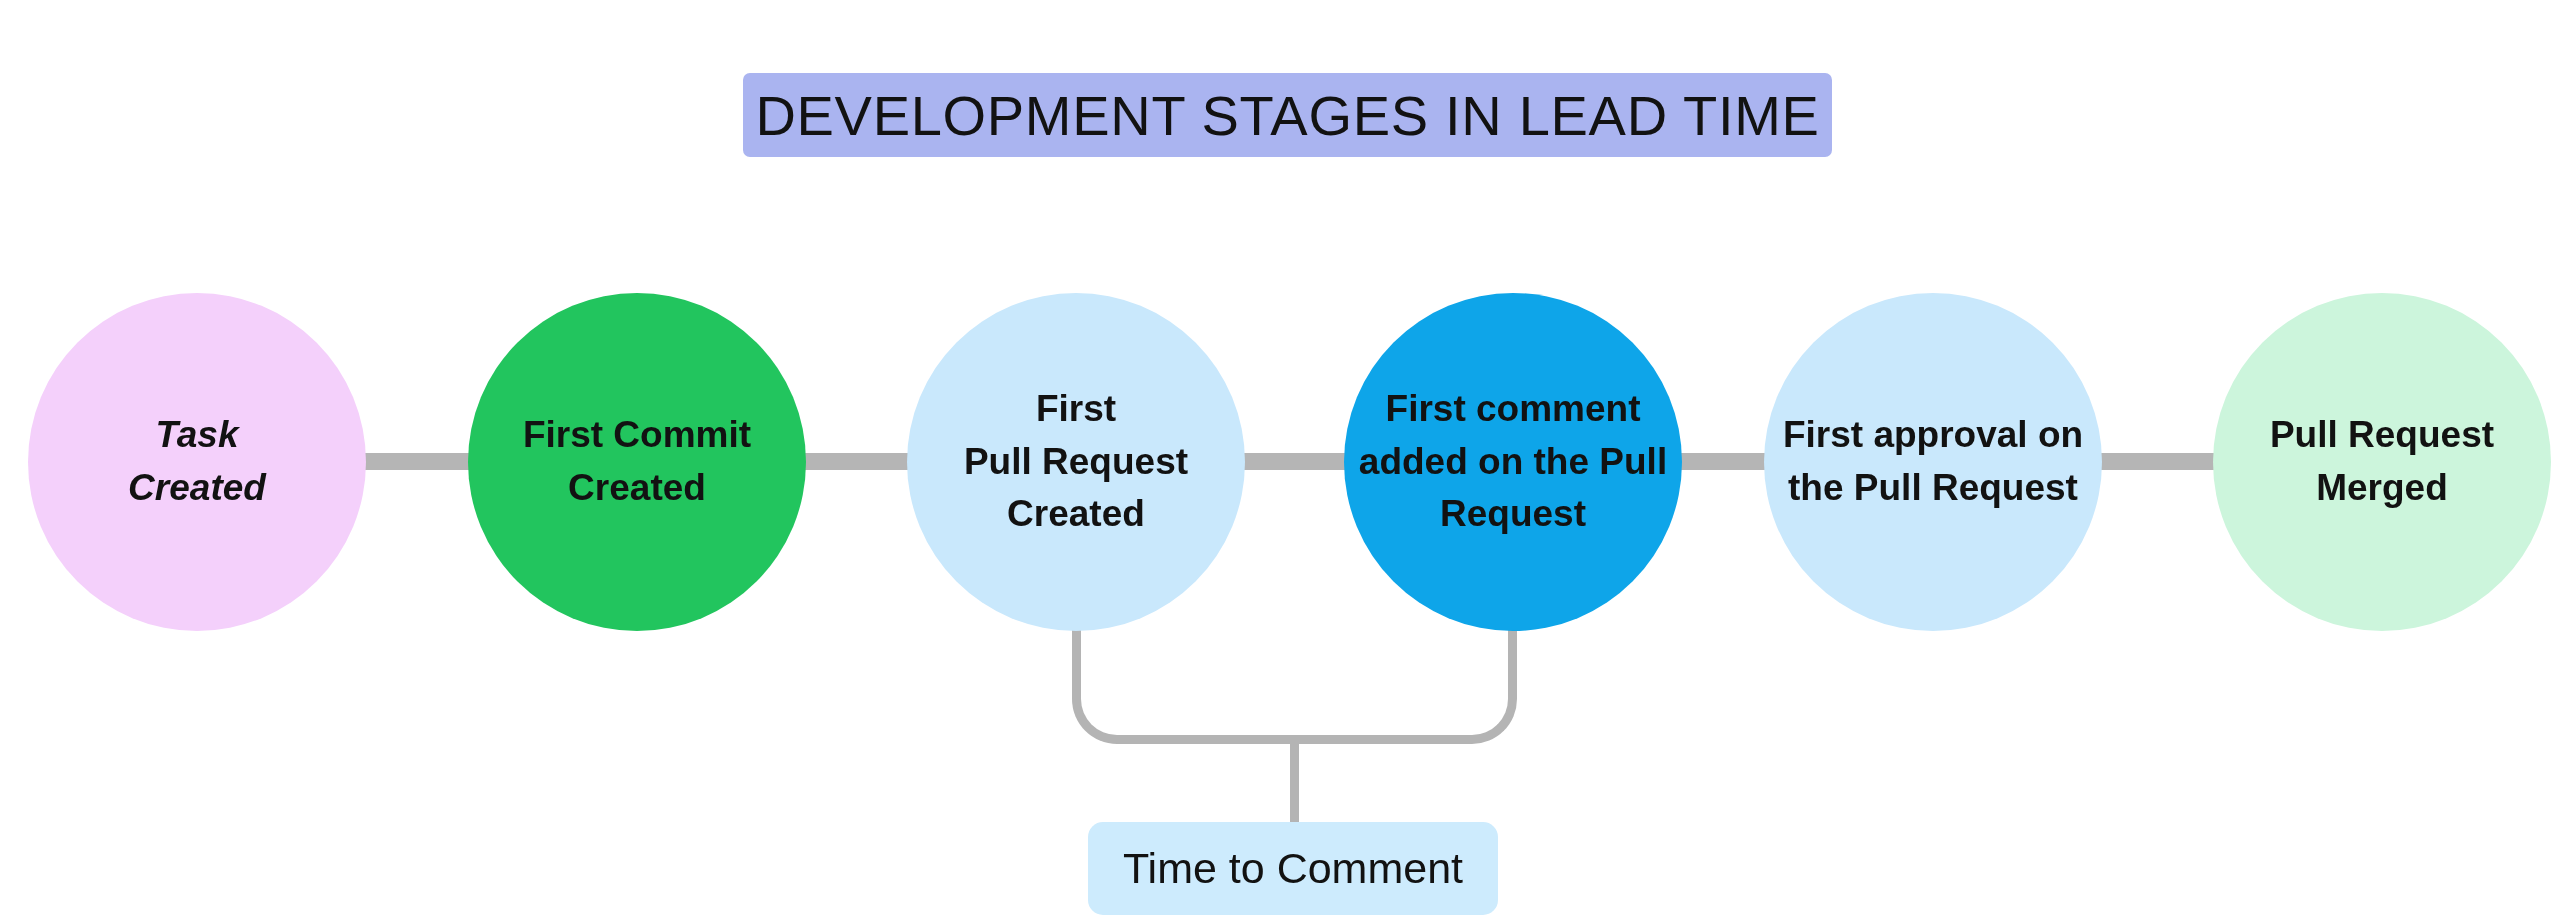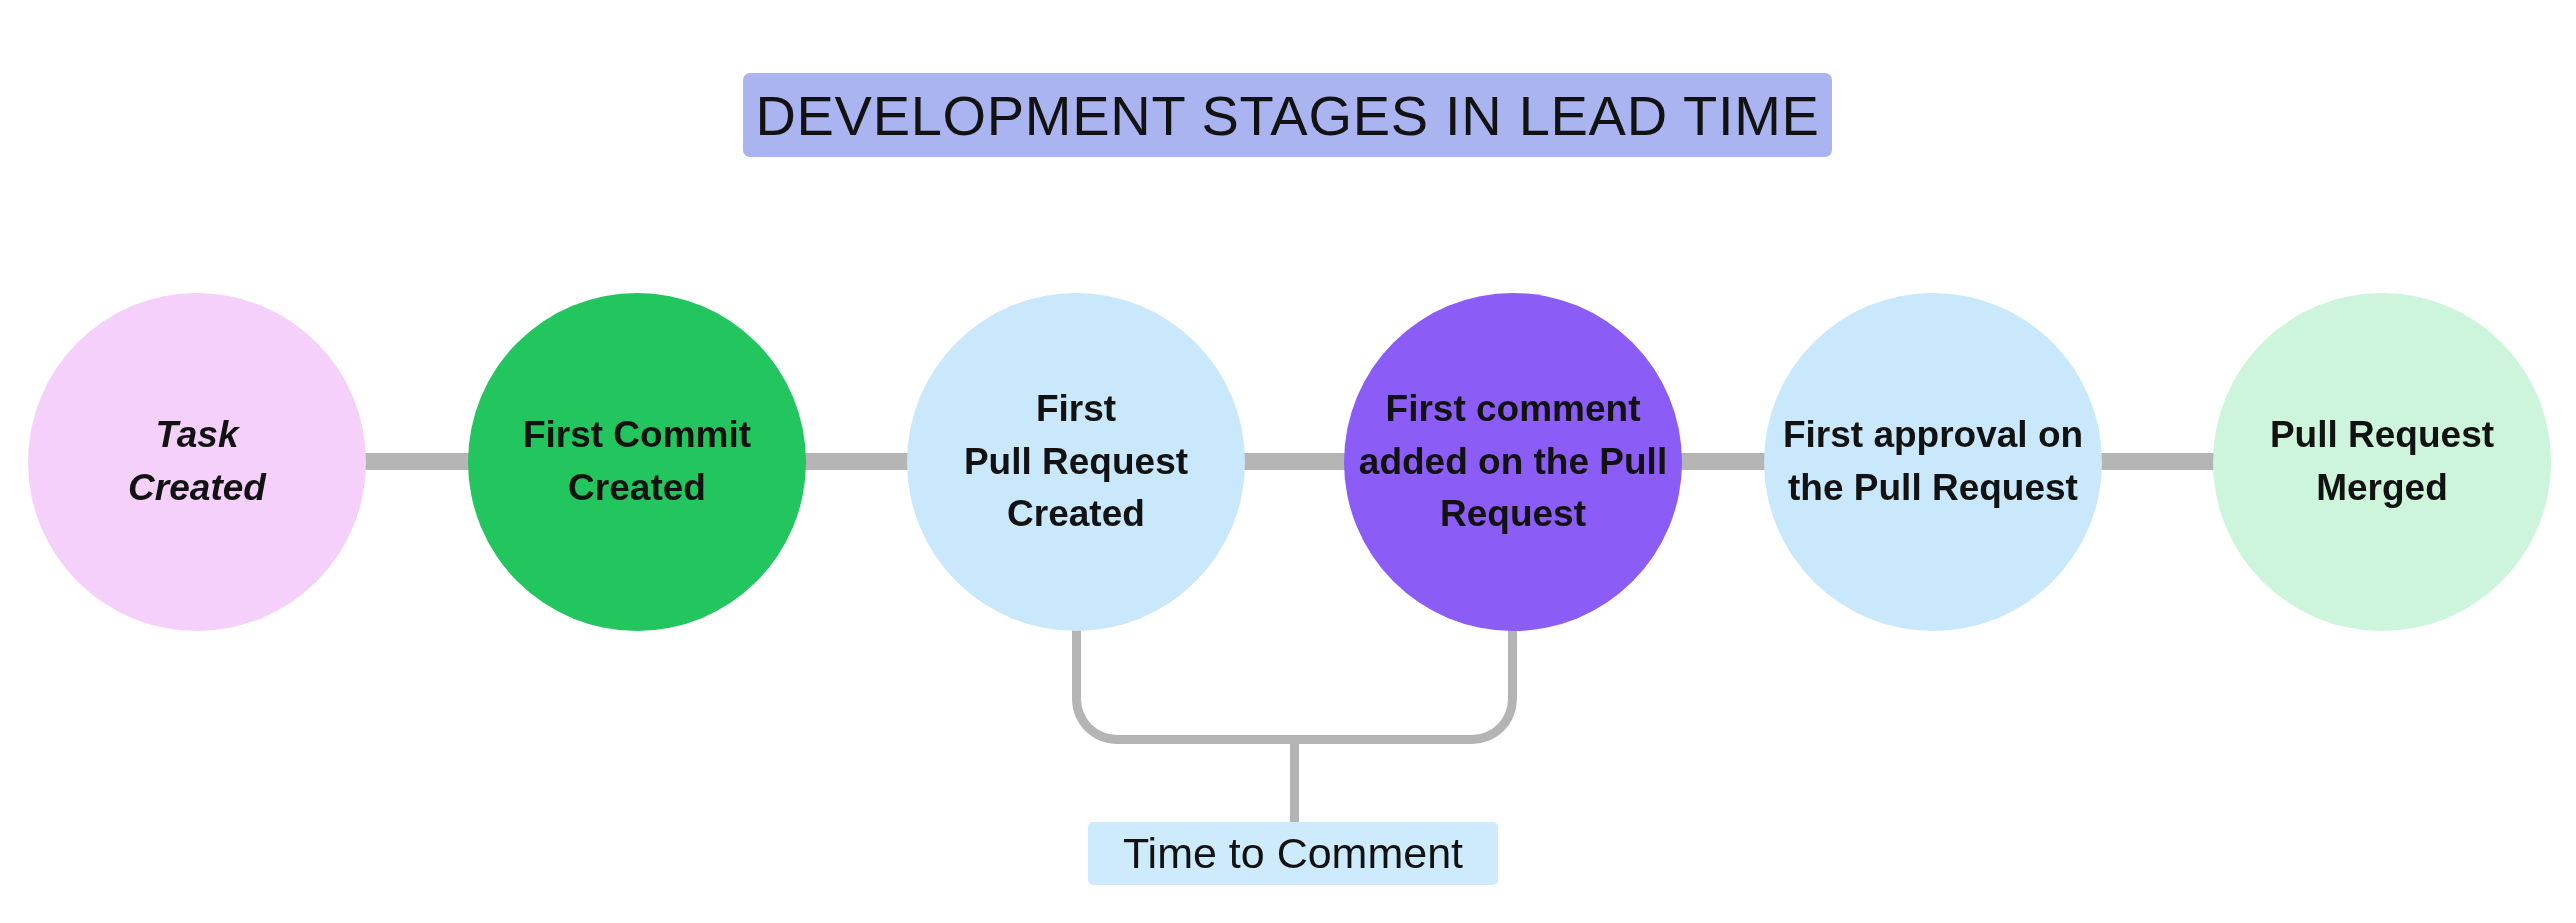--- a/index.html
+++ b/index.html
@@ -45,22 +45,22 @@
     border-bottom:9px solid #b4b4b4;
     border-top:none;
     border-radius:0 0 45px 45px;
     z-index:0;
   }
   .stem{
     position:absolute;left:1290px;top:741px;width:9px;height:82px;
     z-index:0;
   }
   .annotation{
-    position:absolute;left:1088px;top:822px;width:410px;height:63px;
-    border-radius:5px;
+    position:absolute;left:1088px;top:822px;width:410px;height:93px;
+    border-radius:15px;
     display:flex;align-items:center;justify-content:center;
     font-family:cursive, sans-serif;
     font-size:43px;color:#121212;white-space:nowrap;
   }
 </style>
 </head>
 <body>
 
 <div class="canvas">
 
@@ -77,21 +77,21 @@
     <span class="stage-label">First Commit
 Created</span>
   </div>
 
   <div class="circle c3" style="background-color: rgb(201, 232, 252); justify-content: center;">
     <span class="stage-label">First
 Pull Request
 Created</span>
   </div>
 
-  <div class="circle c4" style="background-color: #8b5cf6;">
+  <div class="circle c4" style="background-color: #0ea5e9;">
     <span class="stage-label">First comment
 added on the Pull
 Request</span>
   </div>
 
   <div class="circle c5" style="background-color: rgb(201, 232, 252);">
     <span class="stage-label">First approval on
 the Pull Request</span>
   </div>
 

